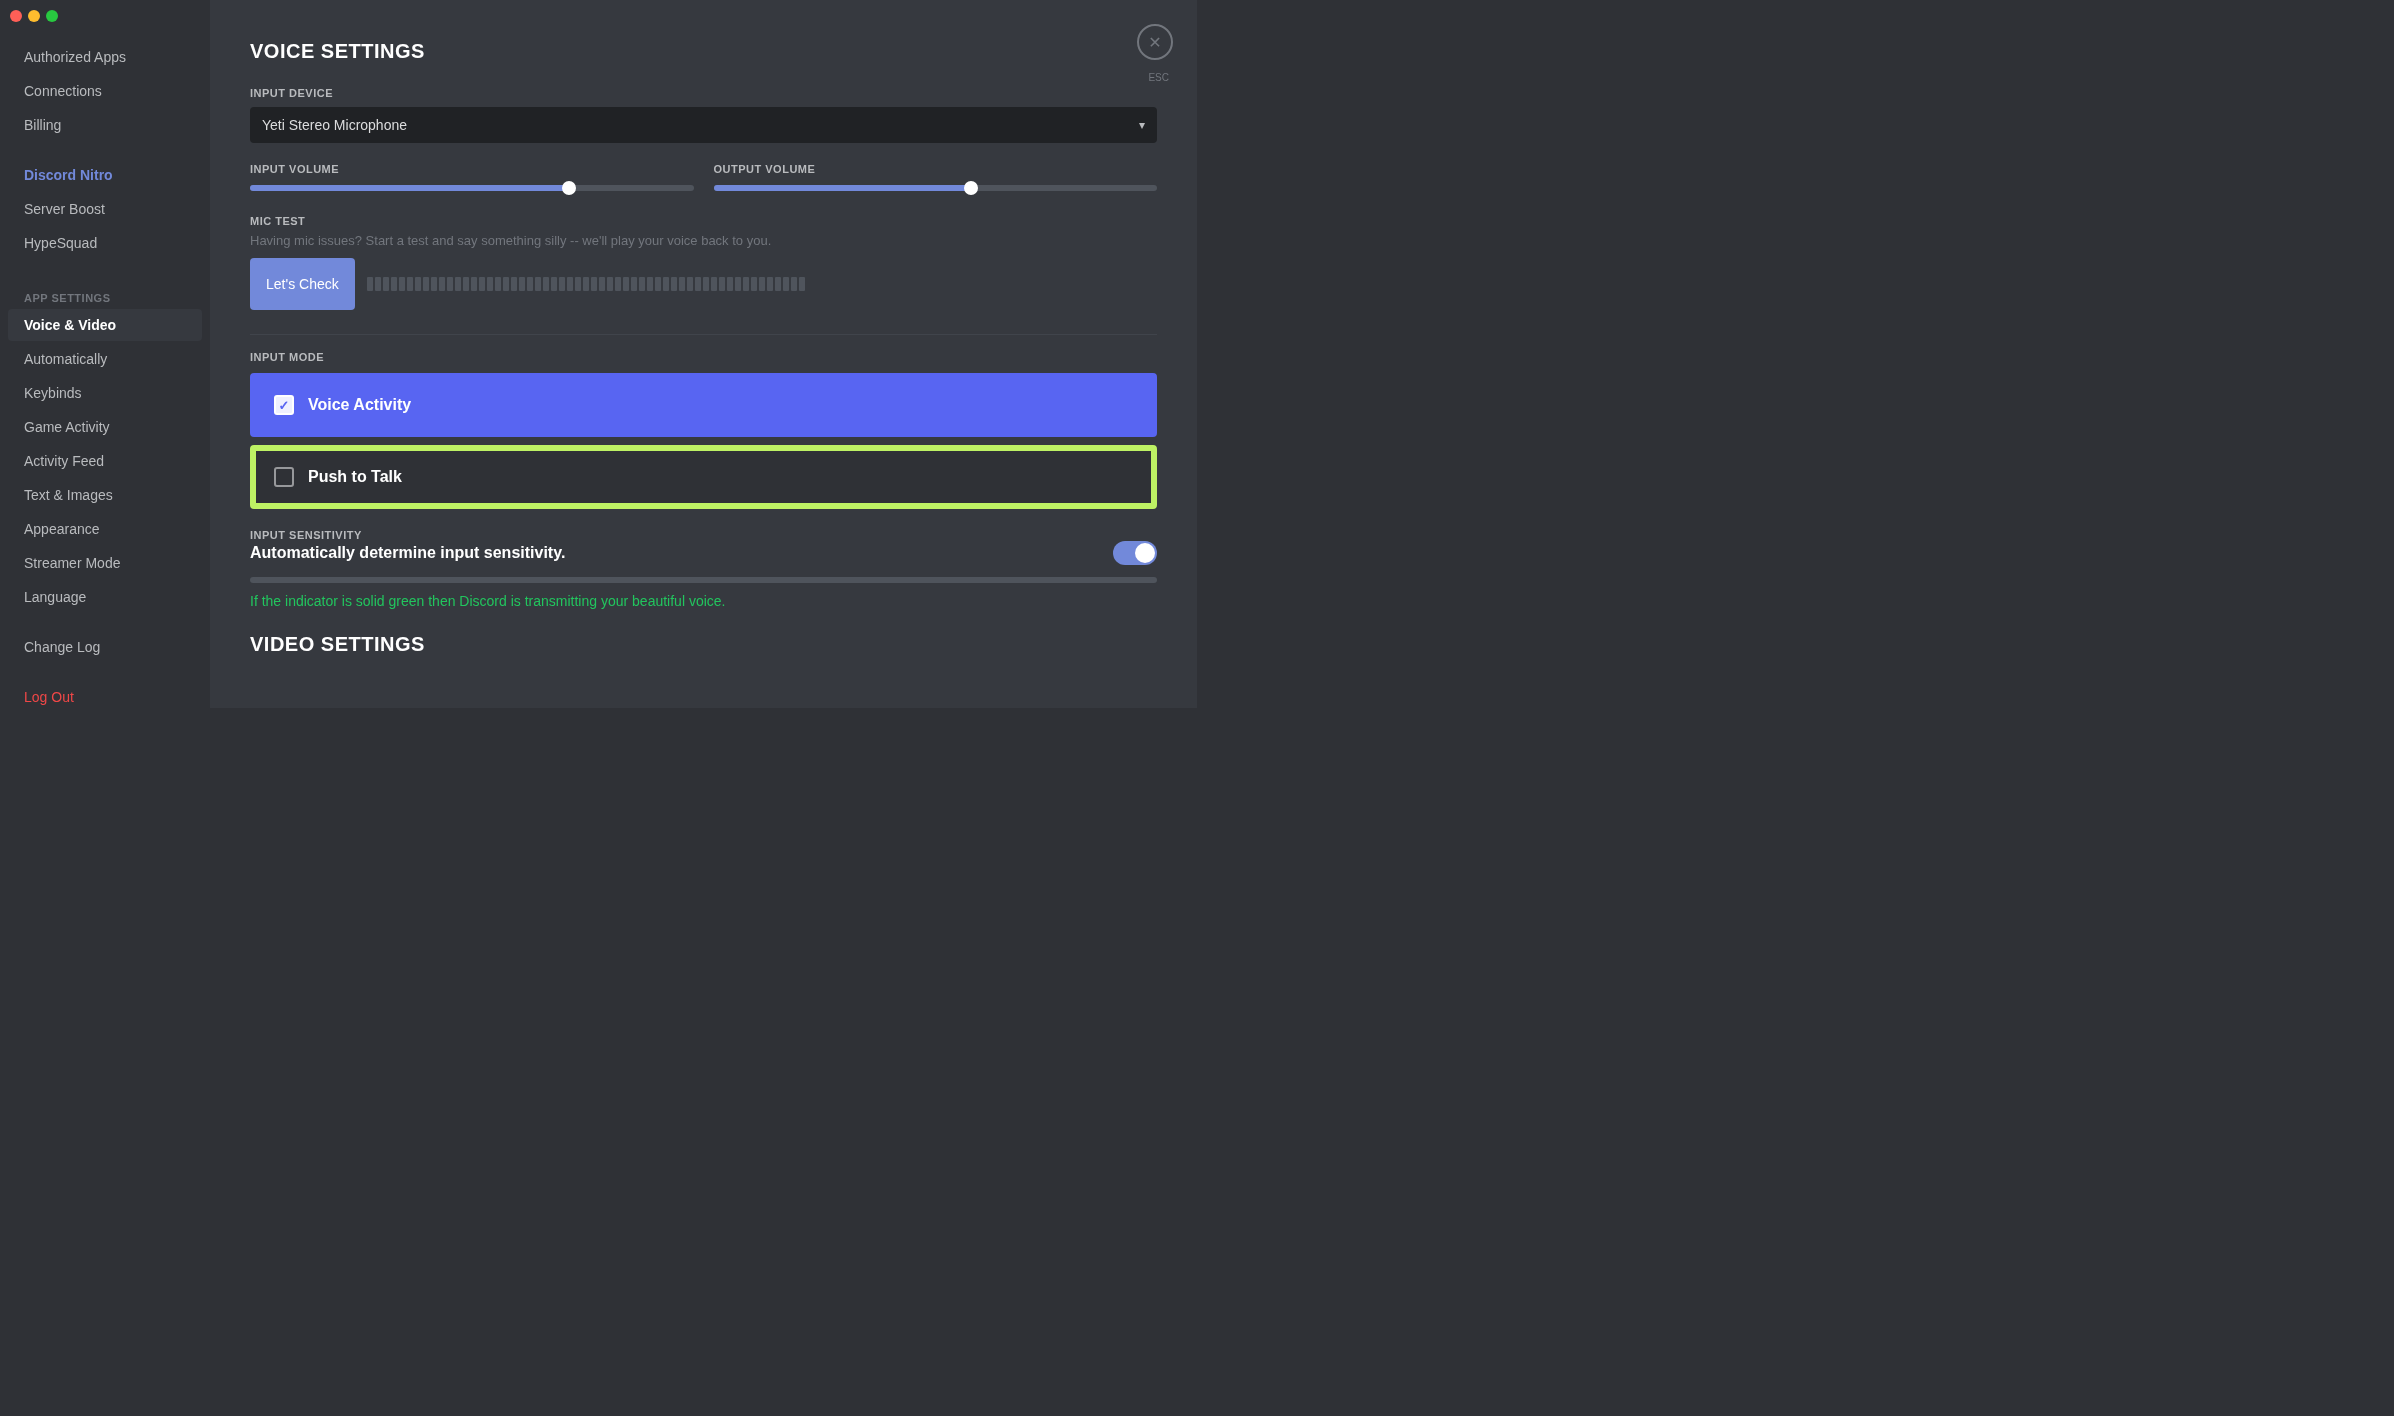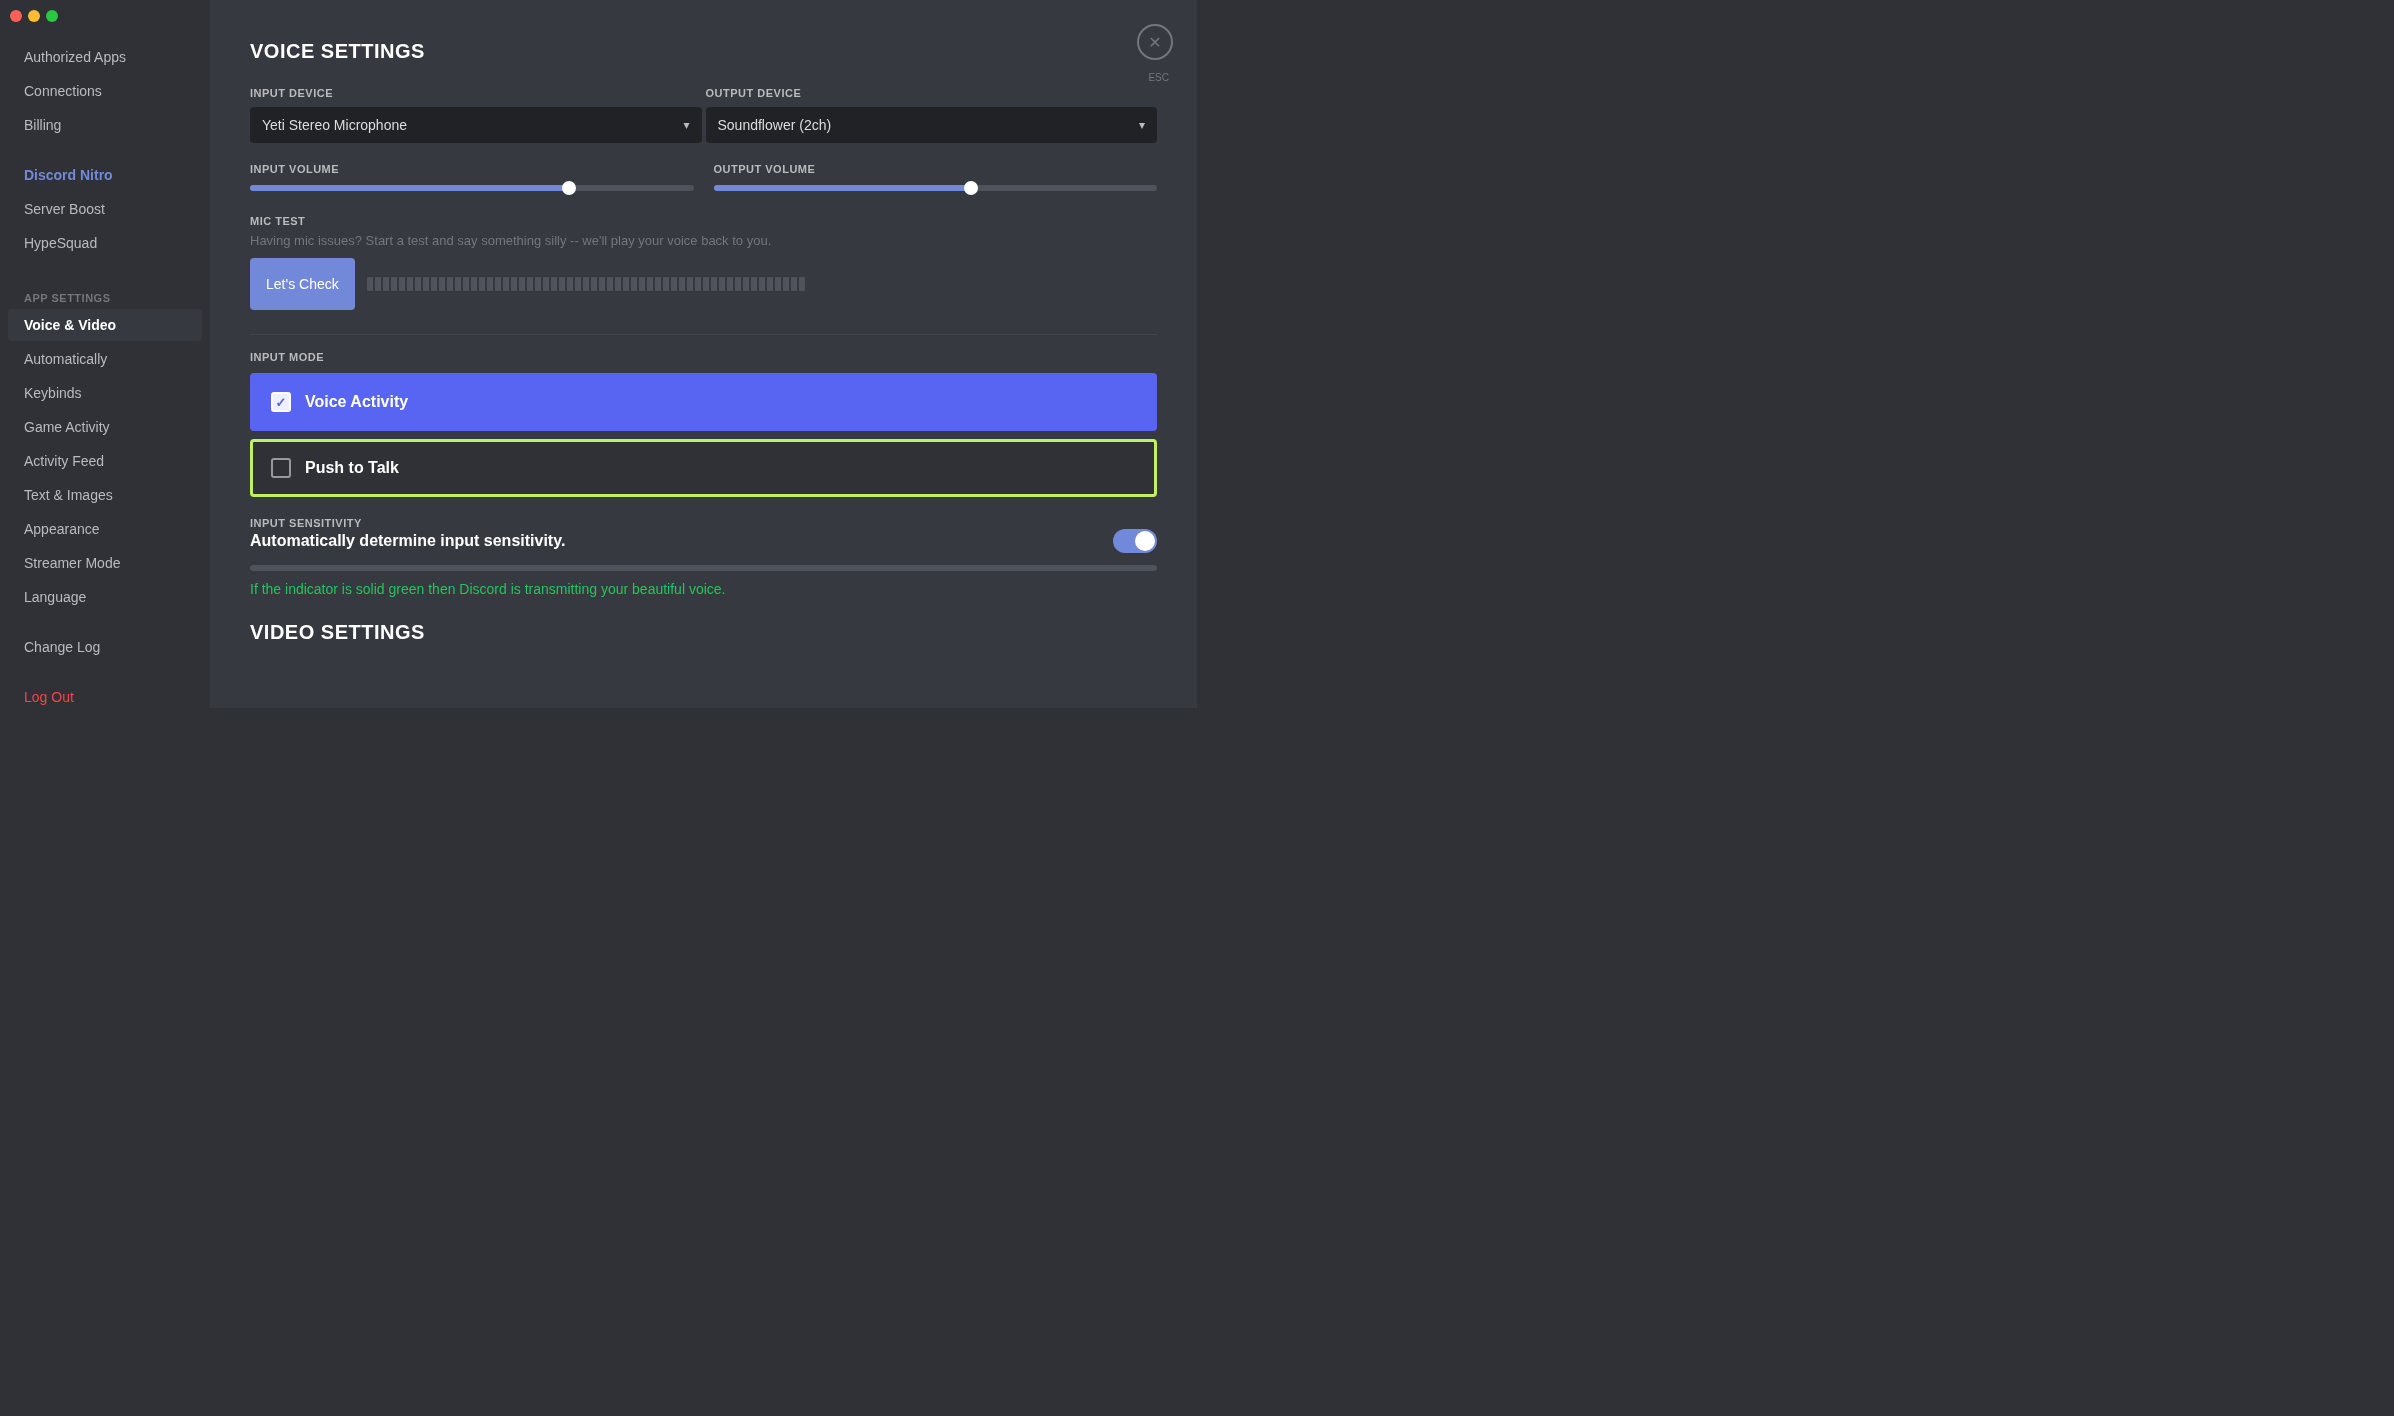--- a/index.html
+++ b/index.html
@@ -268,21 +268,21 @@
     }
 
     .mode-option {
       display: flex;
       align-items: center;
       gap: 14px;
       padding: 16px 18px;
       border-radius: 4px;
       margin-bottom: 8px;
       cursor: pointer;
-      border: 3px solid #bef264;
+      border: 6px solid #bef264;
       background: #2f3136;
     }
     .mode-option.selected {
       background: #5865f2;
       border-color: #5865f2;
     }
     .mode-option-label {
       font-size: 16px;
       font-weight: 700;
       color: #ffffff;
@@ -418,27 +418,20 @@
   <div class="close-esc">ESC</div>
 
   <div class="device-row">
     <div class="device-group">
       <div class="device-label">INPUT DEVICE</div>
       <div class="select-wrapper">
         <select class="device-select">
         <option>Yeti Stereo Microphone</option><option>Default</option><option>Built-in Microphone</option></select>
       </div>
     </div>
-    <div class="device-group">
-      <div class="device-label">OUTPUT DEVICE</div>
-      <div class="select-wrapper">
-        <select class="device-select">
-        <option>Soundflower (2ch)</option><option>Default</option><option>Built-in Output</option></select>
-      </div>
-    </div>
   </div>
 
   <div class="volume-row">
     <div class="volume-group">
       <div class="volume-label">INPUT VOLUME</div>
       <div class="slider-track">
         <div class="slider-fill" style="width: 72%"></div>
         <div class="slider-thumb" style="left: calc(72% - 7px)"></div>
       </div>
     </div>

